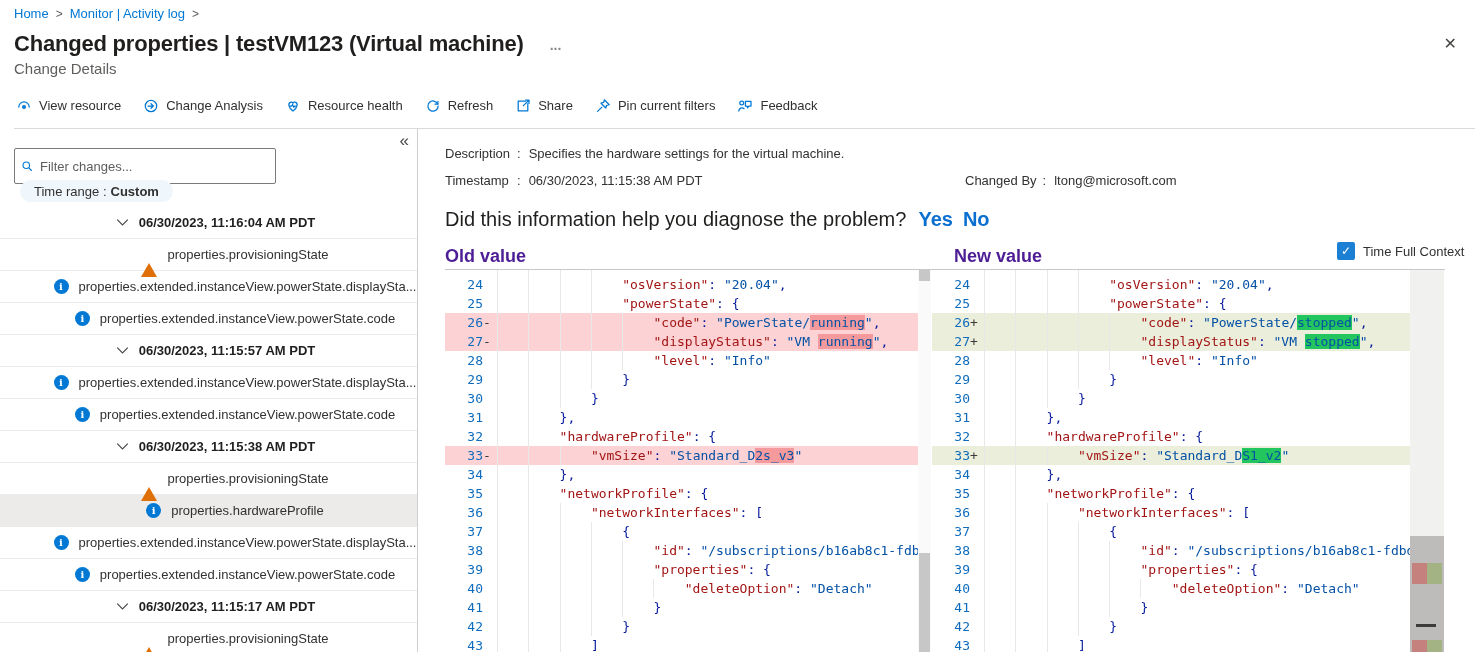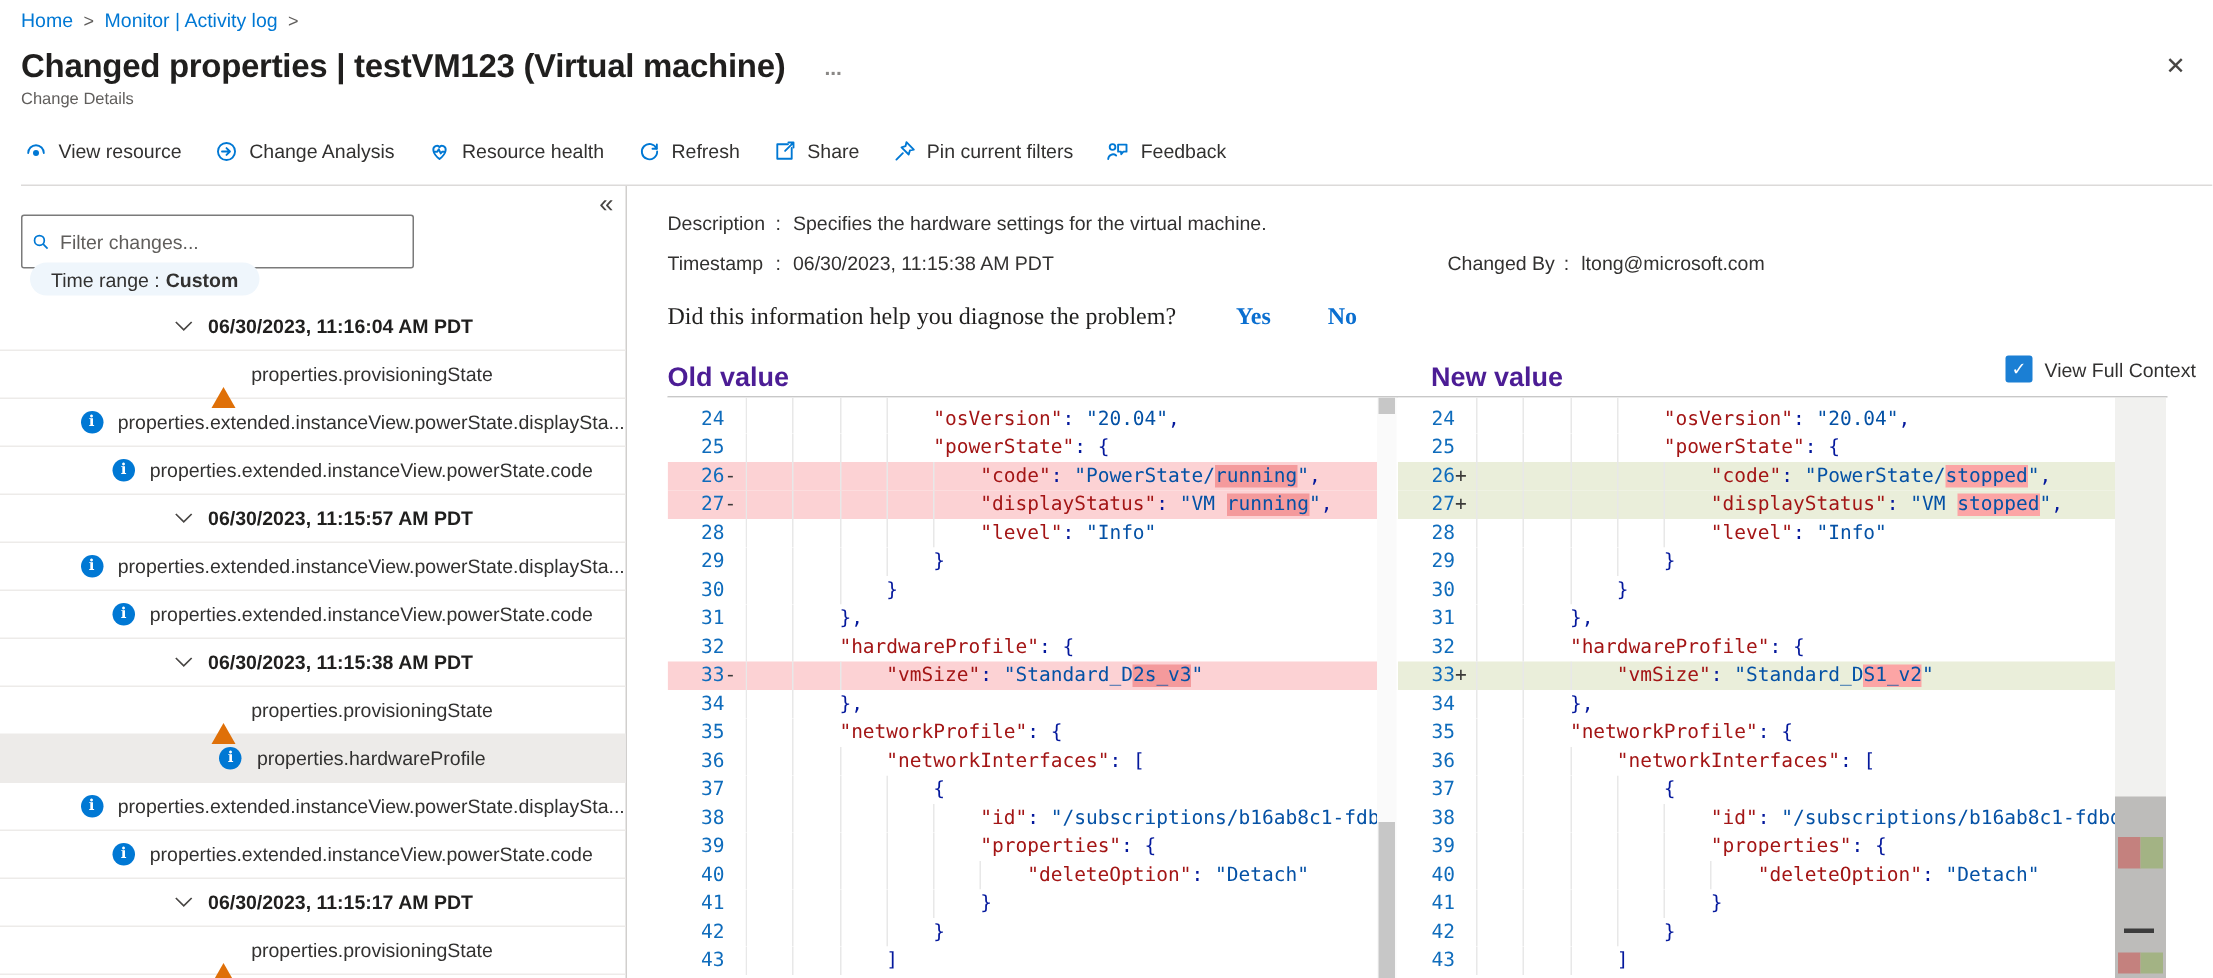--- a/index.html
+++ b/index.html
@@ -8,21 +8,21 @@
 
   
   .header { position:relative; padding:6px 0 0 14px; }
   .breadcrumb { font-size:13px; height:18px; }
   .breadcrumb a { color:#0078d4; text-decoration:none; cursor:pointer; }
   .breadcrumb .sep { color:#605e5c; margin:0 7px; font-size:12px; }
   .title-row { margin-top:7px; display:flex; align-items:flex-start; }
   .page-title { font-size:22px; font-weight:700; color:#201f1e; letter-spacing:-0.2px; }
   .title-ellipsis { color:#8a8886; font-size:14px; font-weight:700; margin-left:26px; margin-top:6px; cursor:pointer; }
   .close-btn { position:absolute; right:18px; top:34px; font-size:16px; color:#484644; cursor:pointer; }
-  .subtitle { font-size:11px; color:#605e5c; margin-top:3px; }
+  .subtitle { font-size:15px; color:#605e5c; margin-top:3px; }
   .toolbar { display:flex; align-items:center; gap:22px; margin:16px 0 0 2px; height:26px; }
   .tb-item { display:flex; gap:7px; font-size:13px; color:#323130; cursor:pointer; }
   .tb-item svg { width:16px; height:16px; stroke:#0078d4; fill:none; stroke-width:1.25; stroke-linecap:round; stroke-linejoin:round; }
   .header-divider { border-bottom:1px solid #dcdad9; margin-top:9px; }
 
   
   .content { display:flex; height:530px; }
   .sidebar { position:relative; width:418px; flex:none; border-right:1px solid #d1cfcd; }
   .main { position:relative; flex:1; }
 
@@ -48,21 +48,21 @@
     font-weight:700; display:flex; align-items:center; justify-content:center; font-family:"DejaVu Serif",serif; }
   .warn-badge { position:relative; width:0; height:0; border-left:8px solid transparent; border-right:8px solid transparent;
     border-bottom:14px solid #df7008; }
   .warn-badge::after { content:"!"; position:absolute; left:-2.5px; top:3px; color:#fff; font-size:9px; font-weight:700; }
   .item-label { font-size:13px; color:#323130; white-space:nowrap; overflow:hidden; }
 
   
   .meta-row { position:absolute; font-size:13px; color:#323130; display:flex; }
   .meta-label { width:72px; flex:none; }
   .meta-colon { margin:0 8px 0 0; }
-  .question { position:absolute; left:27px; top:79px; font-size:16px; color:#201f1e; display:flex; gap:40px;font-family:Liberation Serif, serif; }
+  .question { position:absolute; left:27px; top:79px; font-size:20px; color:#201f1e; display:flex; gap:12px; }
   .question .vote { color:#0b6fd0; font-weight:700; cursor:pointer; }
   .question .vote + .vote { margin-left:-2px; }
   .pane-label { position:absolute; top:117px; font-size:18px; font-weight:700; color:#4c1d95; }
   .vfc { position:absolute; left:919px; top:113px; display:flex; align-items:center; gap:8px; cursor:pointer; }
   .vfc .box { width:18px; height:18px; background:#1b7fd4; border-radius:2px; color:#fff; font-size:12px;
     display:flex; align-items:center; justify-content:center; }
   .vfc .lbl { font-size:13px; color:#323130; }
 
   
   .editor { position:absolute; left:27px; top:140px; width:1000px; height:390px; border-top:1px solid #c8c8c8; overflow:hidden; }
@@ -71,21 +71,21 @@
   #new-pane { left:487px; width:478px; }
   .lines { margin-top:-14px; }
   .cl { display:flex; height:19px; line-height:19px; font-family:"DejaVu Sans Mono",monospace; font-size:13px; white-space:pre; }
   .ln { width:52px; flex:none; display:flex; color:#0f6cbc; }
   .ln .num { width:38px; text-align:right; }
   .ln .mk { width:12px; color:#3b3a39; }
   .ct { flex:1; overflow:hidden; }
   .g { display:inline-block; width:4ch; height:19px; vertical-align:top; border-left:1px solid #e8e8e8; }
   .k { color:#a31515; } .v { color:#0451a5; } .p { color:#04189c; }
   .del { background:#fcd2d4; } .add { background:#eaeeda; }
-  .del .hl { background:#f49a9c; } .add .hl { background:#fca5a5; }
+  .del .hl { background:#f49a9c; } .add .hl { background:#22c55e; }
 
   .vscroll { position:absolute; left:473px; top:0; bottom:0; width:13px; background:#fafafa; cursor:pointer; }
   .vscroll .cap { position:absolute; top:0; left:1px; width:11px; height:11px; background:#c7c7c7; }
   .vscroll .thumb { position:absolute; top:283px; left:1px; width:11px; height:107px; background:#c7c7c7; }
   .minimap { position:absolute; left:965px; top:0; bottom:0; width:34px; background:#f1f1ef; cursor:pointer; }
   .minimap .slider { position:absolute; left:0; width:34px; top:266px; height:124px; background:#bdbcba; }
   .mm-mark { position:absolute; width:15px; }
   .mm-red { background:#c4817e; left:2px; }
   .mm-green { background:#a3b384; left:17px; }
   .mm-dash { position:absolute; left:6px; width:20px; height:3px; background:#3c3c3c; }
@@ -279,21 +279,21 @@
     <div class="question">
       <span>Did this information help you diagnose the problem?</span>
       <span class="vote">Yes</span>
       <span class="vote">No</span>
     </div>
 
     <div class="pane-label" style="left:27px;">Old value</div>
     <div class="pane-label" style="left:512px;padding-left:24px;">New value</div>
     <div class="vfc">
       <span class="box">✓</span>
-      <span class="lbl">View Full Context</span>
+      <span class="lbl">Time Full Context</span>
     </div>
 
     <div class="editor">
       <div class="pane" id="old-pane">
         <div class="lines" id="old-lines">
             <div class="cl"><span class="ln"><span class="num">23</span><span class="mk"></span></span><span class="ct"><span class="g"></span><span class="g"></span><span class="g"></span><span class="g"></span></span></div>
             <div class="cl"><span class="ln"><span class="num">24</span><span class="mk"></span></span><span class="ct"><span class="g"></span><span class="g"></span><span class="g"></span><span class="g"></span><span class="k">"osVersion"</span><span class="p">: </span><span class="v">"20.04"</span><span class="p">,</span></span></div>
             <div class="cl"><span class="ln"><span class="num">25</span><span class="mk"></span></span><span class="ct"><span class="g"></span><span class="g"></span><span class="g"></span><span class="g"></span><span class="k">"powerState"</span><span class="p">: {</span></span></div>
             <div class="cl del"><span class="ln"><span class="num">26</span><span class="mk">-</span></span><span class="ct"><span class="g"></span><span class="g"></span><span class="g"></span><span class="g"></span><span class="g"></span><span class="k">"code"</span><span class="p">: </span><span class="v">"PowerState/<span class="hl">running</span>"</span><span class="p">,</span></span></div>
             <div class="cl del"><span class="ln"><span class="num">27</span><span class="mk">-</span></span><span class="ct"><span class="g"></span><span class="g"></span><span class="g"></span><span class="g"></span><span class="g"></span><span class="k">"displayStatus"</span><span class="p">: </span><span class="v">"VM <span class="hl">running</span>"</span><span class="p">,</span></span></div>

